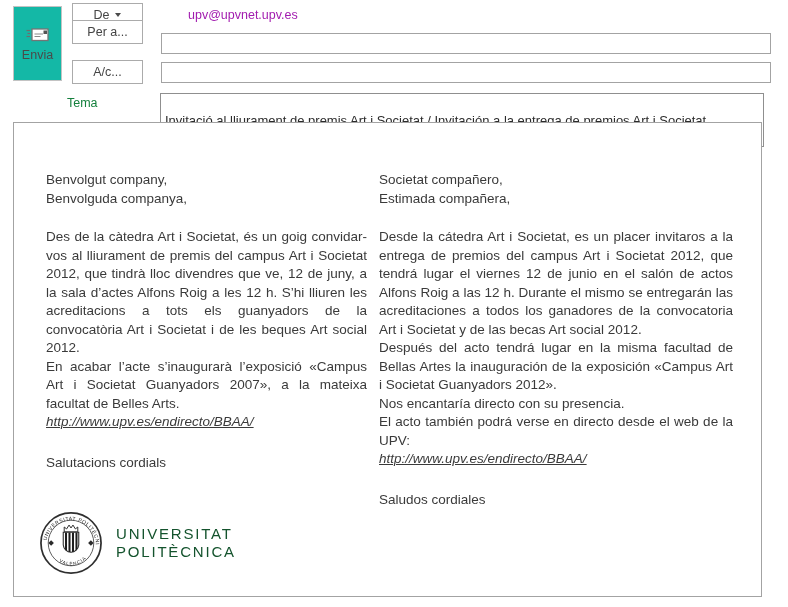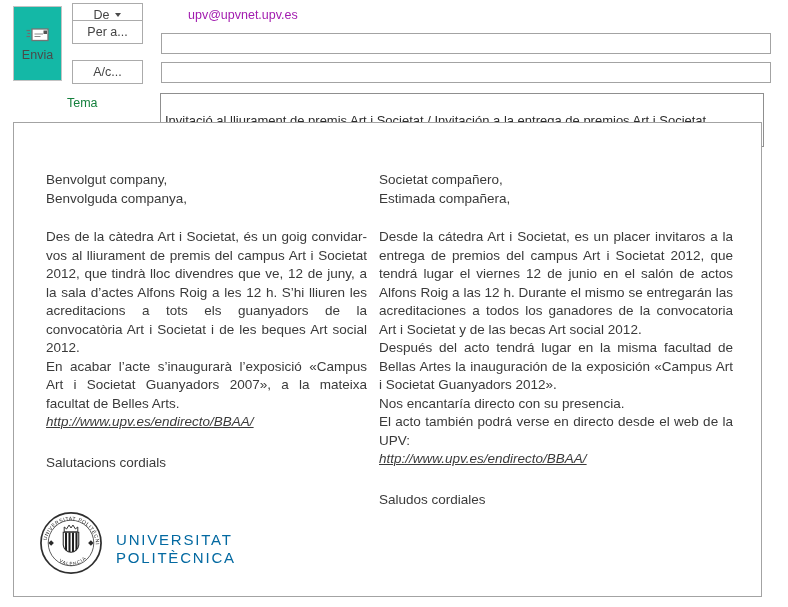--- a/index.html
+++ b/index.html
@@ -39,22 +39,22 @@
   .col-right{left:365px;width:354px;}
   .col .para{margin:0;text-align:justify;}
   .col .para.first{margin-top:20px;}
   .col .line{white-space:nowrap;}
   .col a{color:#3a3a3a;text-decoration:underline;cursor:pointer;font-style:italic;}
   .col .closing{margin-top:22px;}
 
   
   .signature{position:absolute;left:25px;top:388px;display:flex;align-items:flex-start;}
   .seal{width:64px;height:64px;}
-  .wordmark{margin-left:13px;margin-top:20px;font-size:15px;letter-spacing:1.8px;
-            line-height:18px;color:#0369a1;}
+  .wordmark{margin-left:13px;margin-top:14px;font-size:15px;letter-spacing:1.8px;
+            line-height:18px;color:#14532d;}
 </style>
 </head>
 <body>
 
 <div class="window">
 
   <div class="send-btn">
     <svg width="26" height="18" viewBox="0 0 26 18">
       <line x1="1.5" y1="4.5" x2="5" y2="4.5" stroke="#6e6e6e" stroke-width="1.2"></line>
       <line x1="2.5" y1="7.5" x2="5" y2="7.5" stroke="#6e6e6e" stroke-width="1.2"></line>

